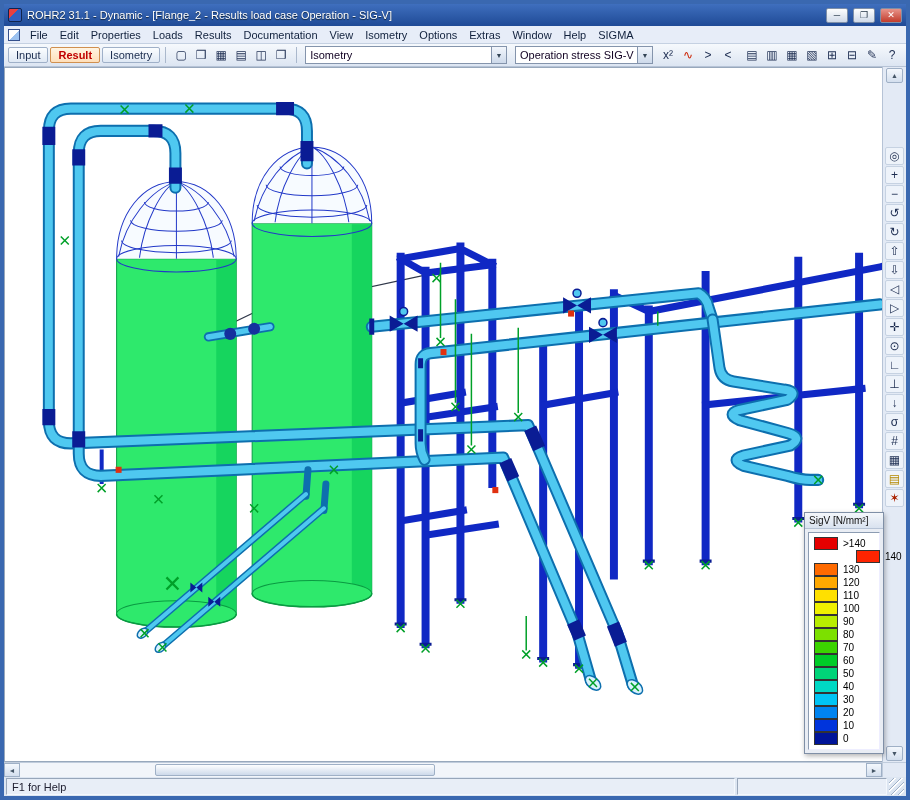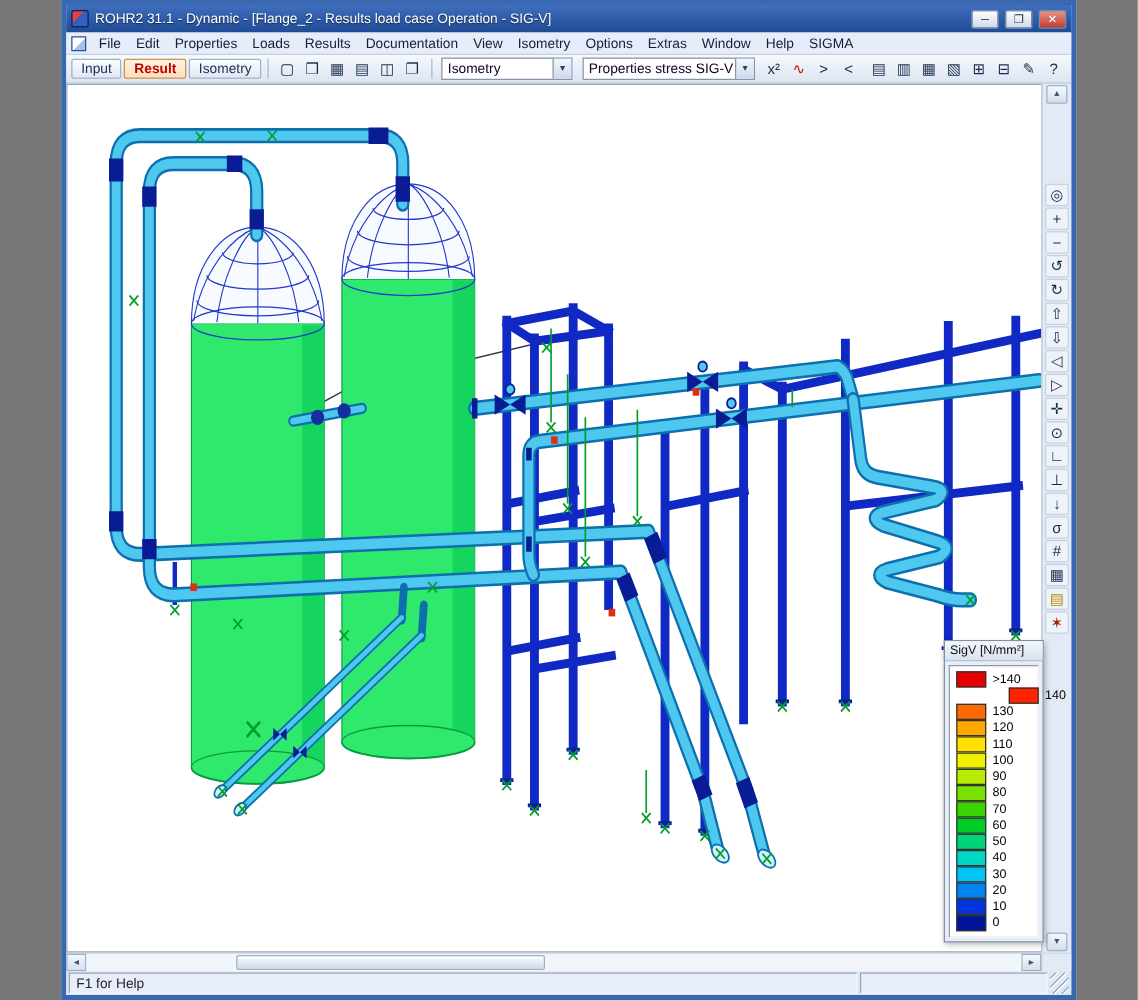--- a/index.html
+++ b/index.html
@@ -1,18 +1,18 @@
 <!DOCTYPE html>
 <html style="--titlebar-start: #3f6fbe; --titlebar-end: #1f4a96; --vessel-green: #2ee96c; --pipe-cyan: #4fc8f0; --pipe-edge: #0d6fae; --steel-blue: #1028c4; --steel-dark: #0a1c94; --marker-green: #00a028; --hotspot-red: #e03010; --wireframe-blue: #2238c8;"><head>
 <meta charset="utf-8">
 <style>
   html,body{margin:0;padding:0;background:#777;}
   *{box-sizing:border-box;}
   .window{
-    width:812px;height:800px;margin:0 auto;position:relative;
+    width:910px;height:800px;margin:0 auto;position:relative;
     border:4px solid #3a68b0;background:#dde6f2;
     display:flex;flex-direction:column;
     font-family:"Liberation Sans",sans-serif;
   }
   
   .titlebar{height:22px;flex:0 0 22px;background:linear-gradient(var(--titlebar-start,#3f6fbe),var(--titlebar-end,#1f4a96));
     display:flex;align-items:center;padding:0 4px;gap:5px;}
   .app-icon{width:14px;height:14px;border-radius:2px;
     background:linear-gradient(135deg,#e84040 0 40%,#3060c0 40% 100%);border:1px solid #10244e;}
   .title{color:#fff;font-size:11px;flex:1;white-space:nowrap;overflow:hidden;text-shadow:0 1px 1px #123;}
@@ -149,21 +149,21 @@
         <button class="tbtn">▤</button>
         <button class="tbtn">◫</button>
         <button class="tbtn">❐</button>
       </span>
     <span class="tsep"></span>
     <span class="combo w210">
       <span class="combo-text">Isometry</span>
       <span class="combo-arrow">▼</span>
     </span>
     <span class="combo w130">
-      <span class="combo-text">Properties stress SIG-V</span>
+      <span class="combo-text">Operation stress SIG-V</span>
       <span class="combo-arrow">▼</span>
     </span>
     <span style="display:flex;">
 
     <button class="tbtn">x²</button>
         <button class="tbtn" style="color: rgb(204, 34, 0);">∿</button>
         <button class="tbtn">&gt;</button>
         <button class="tbtn">&lt;</button>
       </span>
     <span class="t-spacer"></span>

